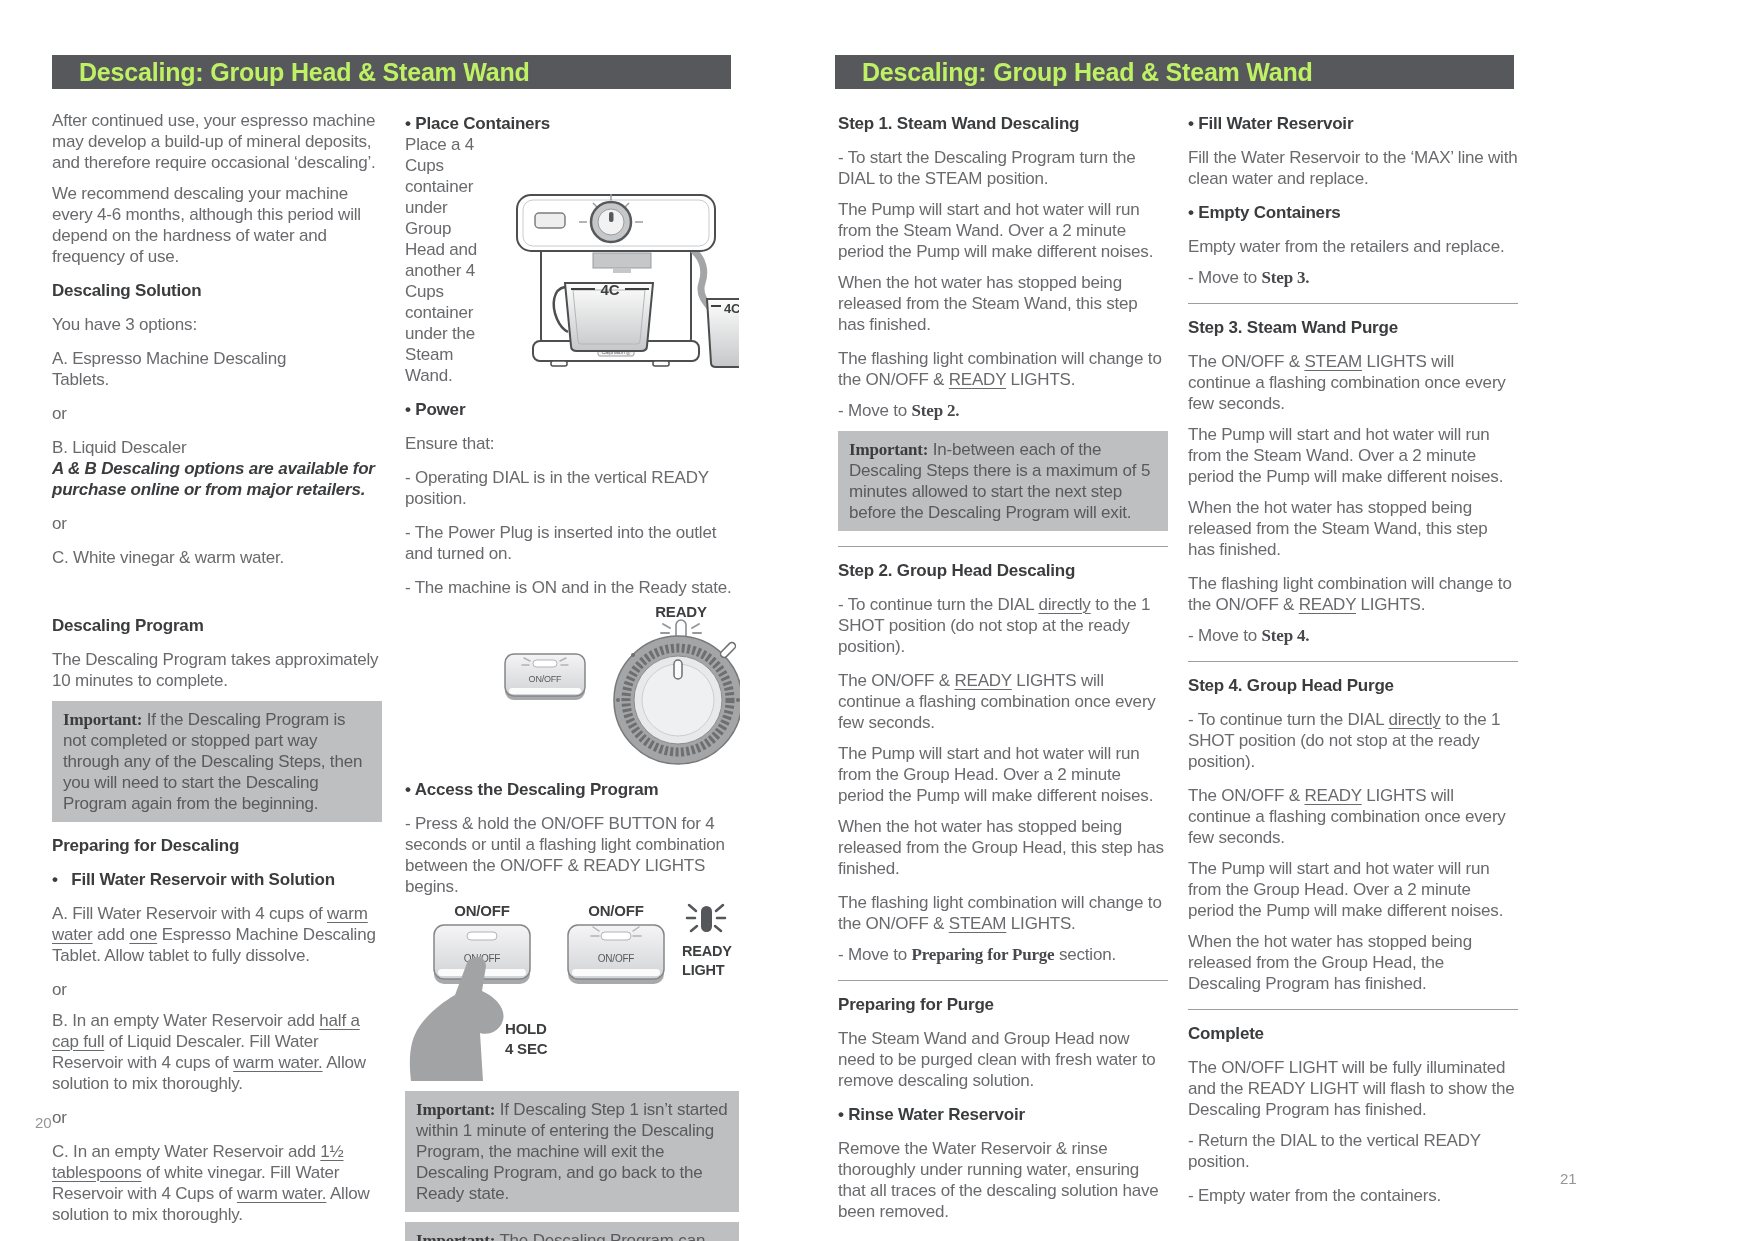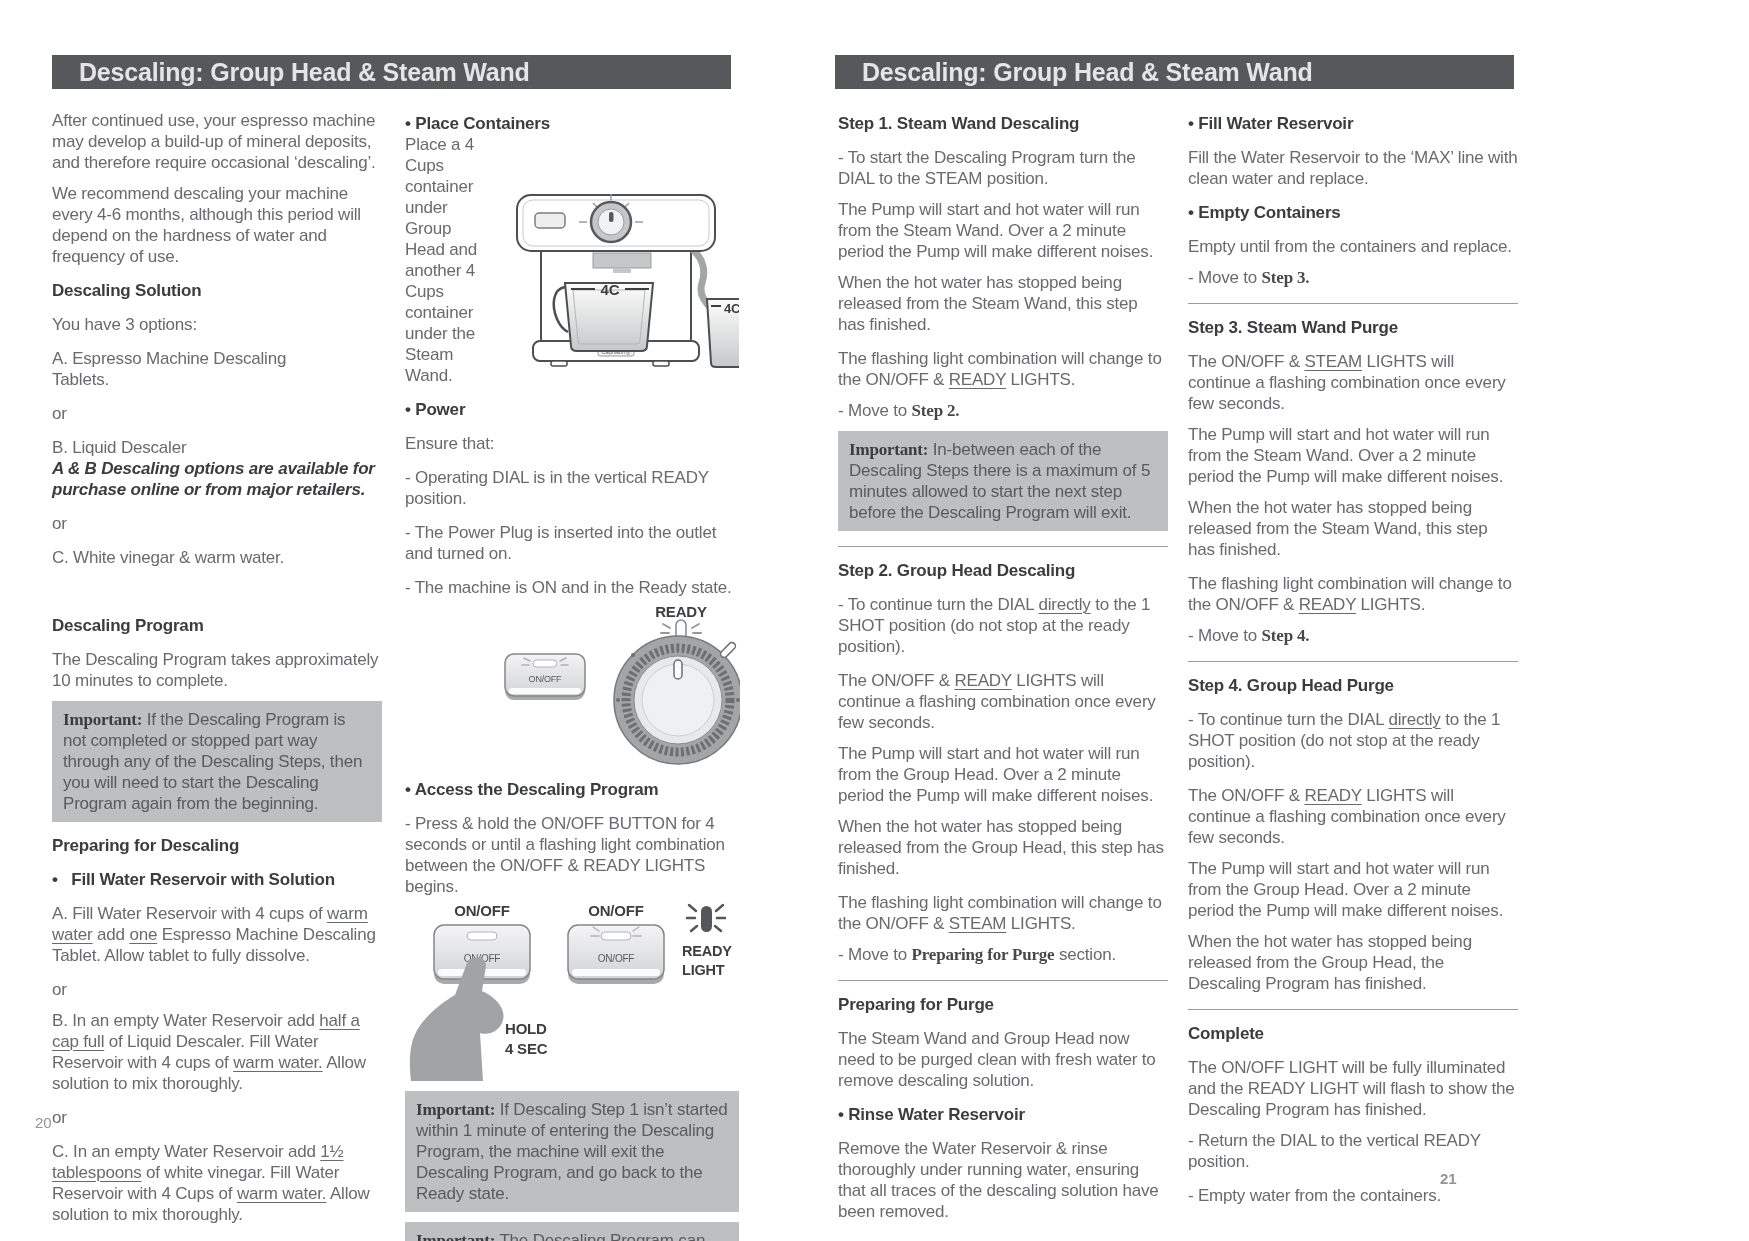--- a/index.html
+++ b/index.html
@@ -6,21 +6,21 @@
   .canvas{
     position:relative;width:1749px;height:1241px;margin:0 auto;
     background:var(--page-bg,#ffffff);overflow:hidden;
     font-family:"Liberation Sans",sans-serif;
     color:var(--body-text,#696a6d);
     font-size:17px;line-height:21px;letter-spacing:-0.2px;
   }
   .bar{position:absolute;top:55px;height:34px;background:var(--header-bar,#57585b);}
   .bar-left{left:52px;width:679px;}
   .bar-right{left:835px;width:679px;}
-  .bar span{display:block;padding-left:27px;line-height:34px;font-size:25px;font-weight:bold;color:#e5e5e5;letter-spacing:-0.2px;white-space:nowrap;}
+  .bar span{display:block;padding-left:27px;line-height:34px;font-size:25px;font-weight:bold;color:#bef264;letter-spacing:-0.2px;white-space:nowrap;}
   .col{position:absolute;top:100px;width:330px;}
   .colA{left:52px;}
   .colB{left:405px;width:334px;}
   .colC{left:838px;}
   .colD{left:1188px;}
   .blk{margin:0;}
   .blk.p{margin-top:10px;}
   .blk.p0{margin-top:13px;}
   .blk.h,.blk.bh{margin-top:13px;font-weight:bold;color:var(--heading-text,#3b3c3e);}
   .blk.bi{font-weight:bold;font-style:italic;color:var(--heading-text,#3b3c3e);}
@@ -28,21 +28,21 @@
   .blk.imp b{color:var(--heading-text,#3b3c3e);}
   .blk.rule{border-top:1.5px solid #9c9da0;margin:15px 0 1px;height:0;}
   .blk.fig{margin-top:6px;}
   .clear{clear:both;}
   b{color:#47484b;font-family:Liberation Serif, serif;}
   u{text-underline-offset:3px;text-decoration-thickness:1px;}
   .figfloat{float:right;margin-left:6px;}
   .figfloat svg,.blk.fig svg{display:block;}
   .pageno{position:absolute;font-size:15px;color:#939598;}
   .pageno.left{left:35px;top:1112px;}
-  .pageno.right{left:1440px;top:1168px;font-weight:bold;}
+  .pageno.right{left:1560px;top:1168px;}
   svg text{font-family:"Liberation Sans",sans-serif;}
 </style>
 </head>
 <body>
 
 <div class="canvas">
   <div class="bar bar-left">
     <span>Descaling: Group Head &amp; Steam Wand</span>
   </div>
   <div class="bar bar-right">
@@ -243,21 +243,21 @@
       <div class="blk rule"></div>
       <div class="blk h">Preparing for Purge</div>
       <div class="blk p0">The Steam Wand and Group Head now need to be purged clean with fresh water to remove descaling solution.</div>
       <div class="blk bh">• Rinse Water Reservoir</div>
       <div class="blk p0">Remove the Water Reservoir &amp; rinse thoroughly under running water, ensuring that all traces of the descaling solution have been removed.</div>
     </div>
   <div class="col colD">
       <div class="blk bh">• Fill Water Reservoir</div>
       <div class="blk p0">Fill the Water Reservoir to the ‘MAX’ line with clean water and replace.</div>
       <div class="blk bh">• Empty Containers</div>
-      <div class="blk p0">Empty until from the containers and replace.</div>
+      <div class="blk p0">Empty water from the retailers and replace.</div>
       <div class="blk p">- Move to <b>Step 3.</b></div>
       <div class="blk rule"></div>
       <div class="blk h">Step 3. Steam Wand Purge</div>
       <div class="blk p0">The ON/OFF &amp; <u>STEAM</u> LIGHTS will continue a flashing combination once every few seconds.</div>
       <div class="blk p">The Pump will start and hot water will run from the Steam Wand. Over a 2 minute period the Pump will make different noises.</div>
       <div class="blk p">When the hot water has stopped being released from the Steam Wand, this step has finished.</div>
       <div class="blk p0">The flashing light combination will change to the ON/OFF &amp; <u>READY</u> LIGHTS.</div>
       <div class="blk p">- Move to <b>Step 4.</b></div>
       <div class="blk rule"></div>
       <div class="blk h">Step 4. Group Head Purge</div>

